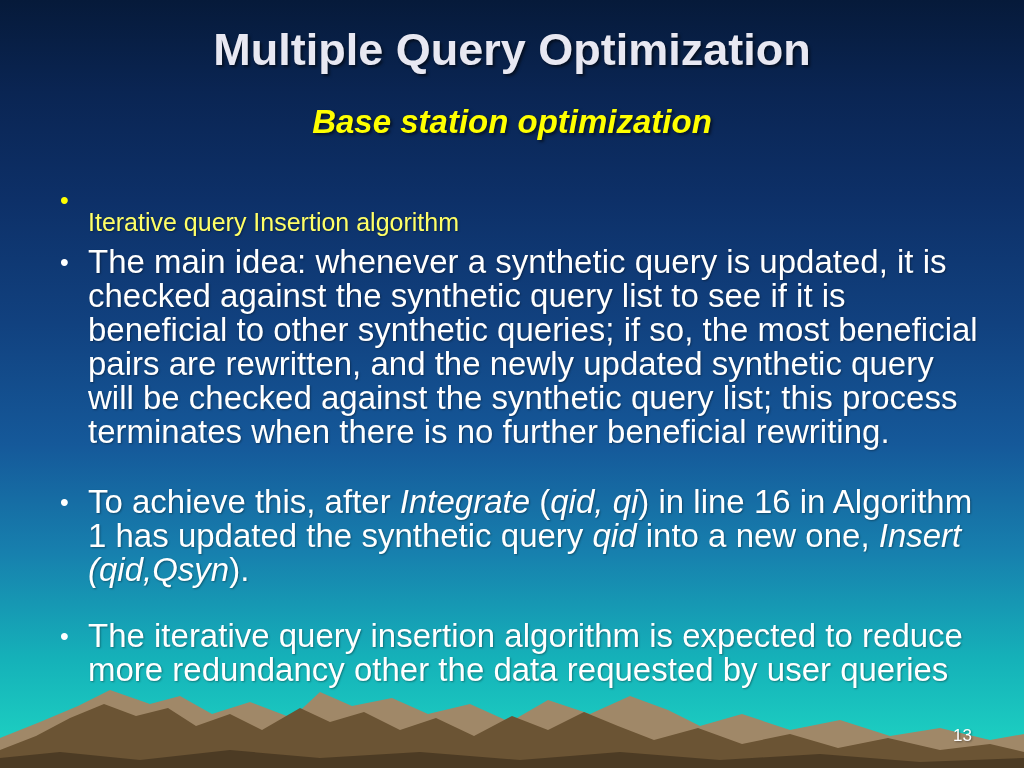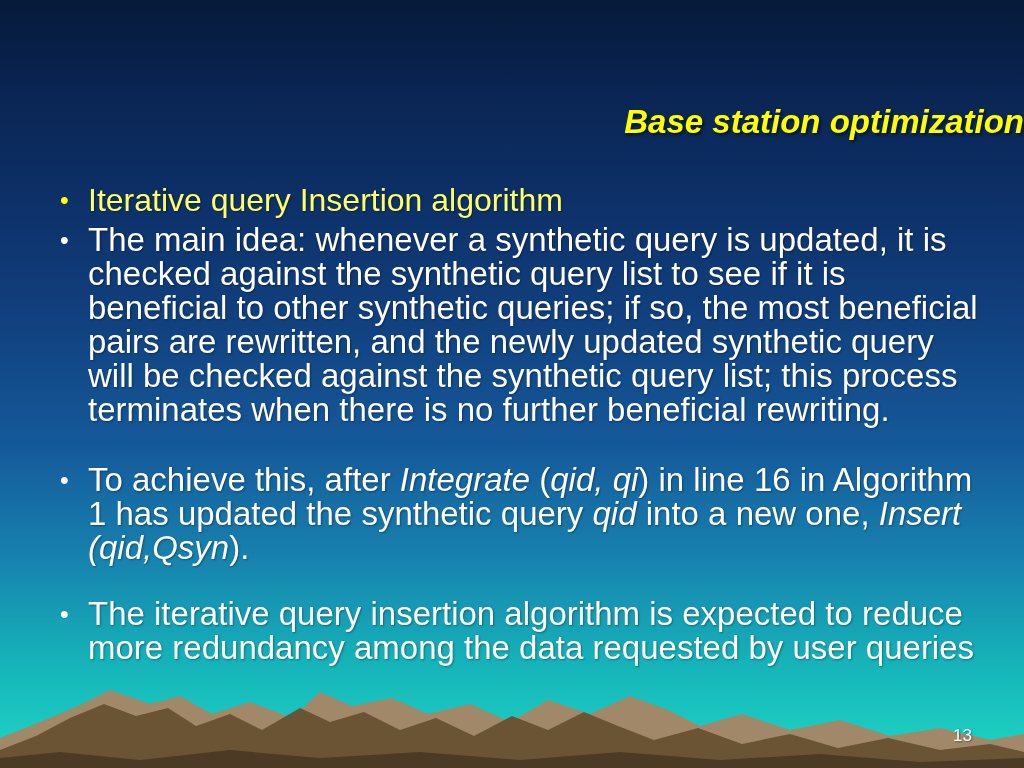--- a/index.html
+++ b/index.html
@@ -46,21 +46,21 @@
     font-weight: bold;
     color: #e8e8f2;
     letter-spacing: 0px;
     text-shadow: 2px 2px 3px rgba(0,0,0,0.55);
   }
   .subtitle {
     position: absolute;
     top: 103px;
     left: 0;
     width: 1024px;
-    text-align: right;
+    text-align: center;
     font-size: 33px;
     font-weight: bold;
     font-style: italic;
     color: #ffff00;
     text-shadow: 2px 2px 3px rgba(0,0,0,0.55);
   }
   .body {
     position: absolute;
     top: 183px;
     left: 52px;
@@ -85,40 +85,42 @@
   .bullet.first .dot { color: #ffff00; }
   .bullet .text {
     flex: 1 1 auto;
     font-size: 33px;
     line-height: 34px;
     color: #ffffff;
     text-shadow: 1px 1px 2px rgba(0,0,0,0.35);
   }
   .bullet.first .text {
     color: #ffff66;
-    font-size: 32px;
+    font-size: 25px;
+    margin-top: 22px;
   }
   .gap-lg { height: 30px; }
   .gap-md { height: 26px; }
   .pagenum {
     position: absolute;
     right: 52px;
     bottom: 22px;
     font-size: 17px;
     color: #ffffff;
     text-shadow: 1px 1px 2px rgba(0,0,0,0.4);
   }
   i.it { font-style: italic; }
   b.bd { font-weight: normal; }
 </style>
 </head>
 <body>
 
 <div class="slide">
 
+  <div class="title">Multiple Query Optimization</div>
   <div class="subtitle">Base station optimization</div>
 
   <div class="body">
 
     <div class="bullet first">
       <div class="dot">•</div>
       <div class="text">Iterative query Insertion algorithm</div>
     </div>
 
     <div class="bullet">
@@ -130,21 +132,21 @@
 
     <div class="bullet">
       <div class="dot">•</div>
       <div class="text" id="rich-bullet"><span>To achieve this, after </span><i class="it">Integrate</i><span> (</span><i class="it">qid, qi</i><span>) in line 16 in Algorithm 1 has updated the synthetic query </span><i class="it">qid</i><span> into a new one, </span><b class="bd" style="font-style: italic;">Insert (</b><b class="bd" style="font-style: italic;">qid,Qsyn</b><b class="bd">).</b></div>
     </div>
 
     <div class="gap-md"></div>
 
     <div class="bullet">
       <div class="dot">•</div>
-      <div class="text">The iterative query insertion algorithm is expected to reduce more redundancy among the data requested by user queries</div>
+      <div class="text">The iterative query insertion algorithm is expected to reduce more redundancy other the data requested by user queries</div>
     </div>
 
   </div>
 
   <svg class="mountains" viewBox="0 0 1024 150" preserveAspectRatio="none">
     <path d="M0,150 L0,120 L40,104 L78,88 L110,72 L150,86 L180,78 L212,96 L250,84 L292,100 L320,74 L352,88 L392,80 L428,96 L470,86 L510,104 L548,82 L590,96 L630,78 L668,92 L700,108 L742,96 L790,112 L840,102 L890,118 L940,110 L990,122 L1024,116 L1024,150 Z" fill="#a08868"></path>
     <path d="M0,150 L0,132 L36,118 L70,100 L104,86 L136,98 L168,90 L196,108 L230,96 L262,112 L300,90 L330,104 L364,94 L400,112 L436,100 L474,118 L512,98 L548,112 L584,94 L618,108 L654,122 L698,110 L742,126 L790,116 L838,130 L888,120 L940,132 L990,126 L1024,134 L1024,150 Z" fill="#6b5434"></path>
     <path d="M0,150 L0,140 L60,134 L140,142 L230,132 L320,140 L420,134 L520,142 L620,134 L720,142 L820,136 L920,144 L1024,140 L1024,150 Z" fill="#4c3b24"></path>
   </svg>
 

